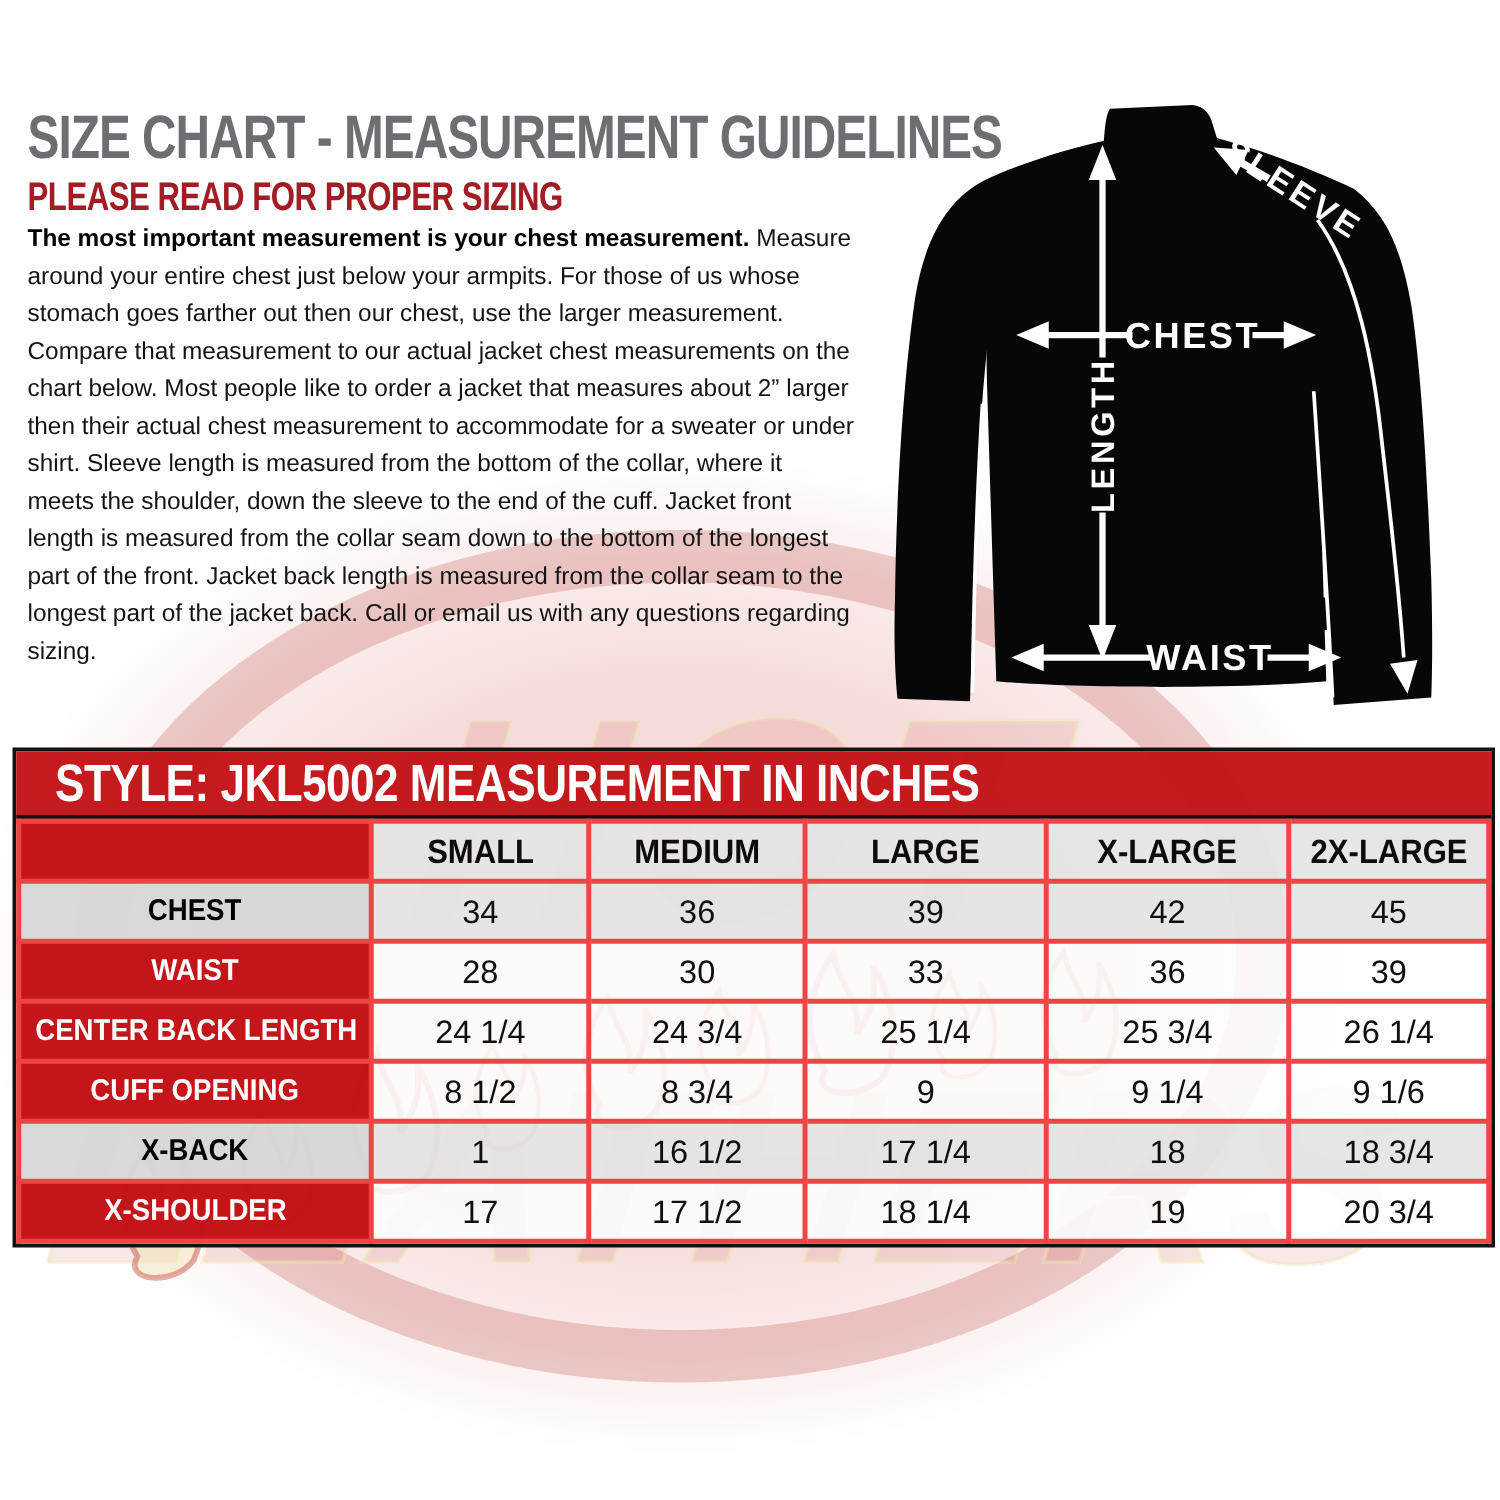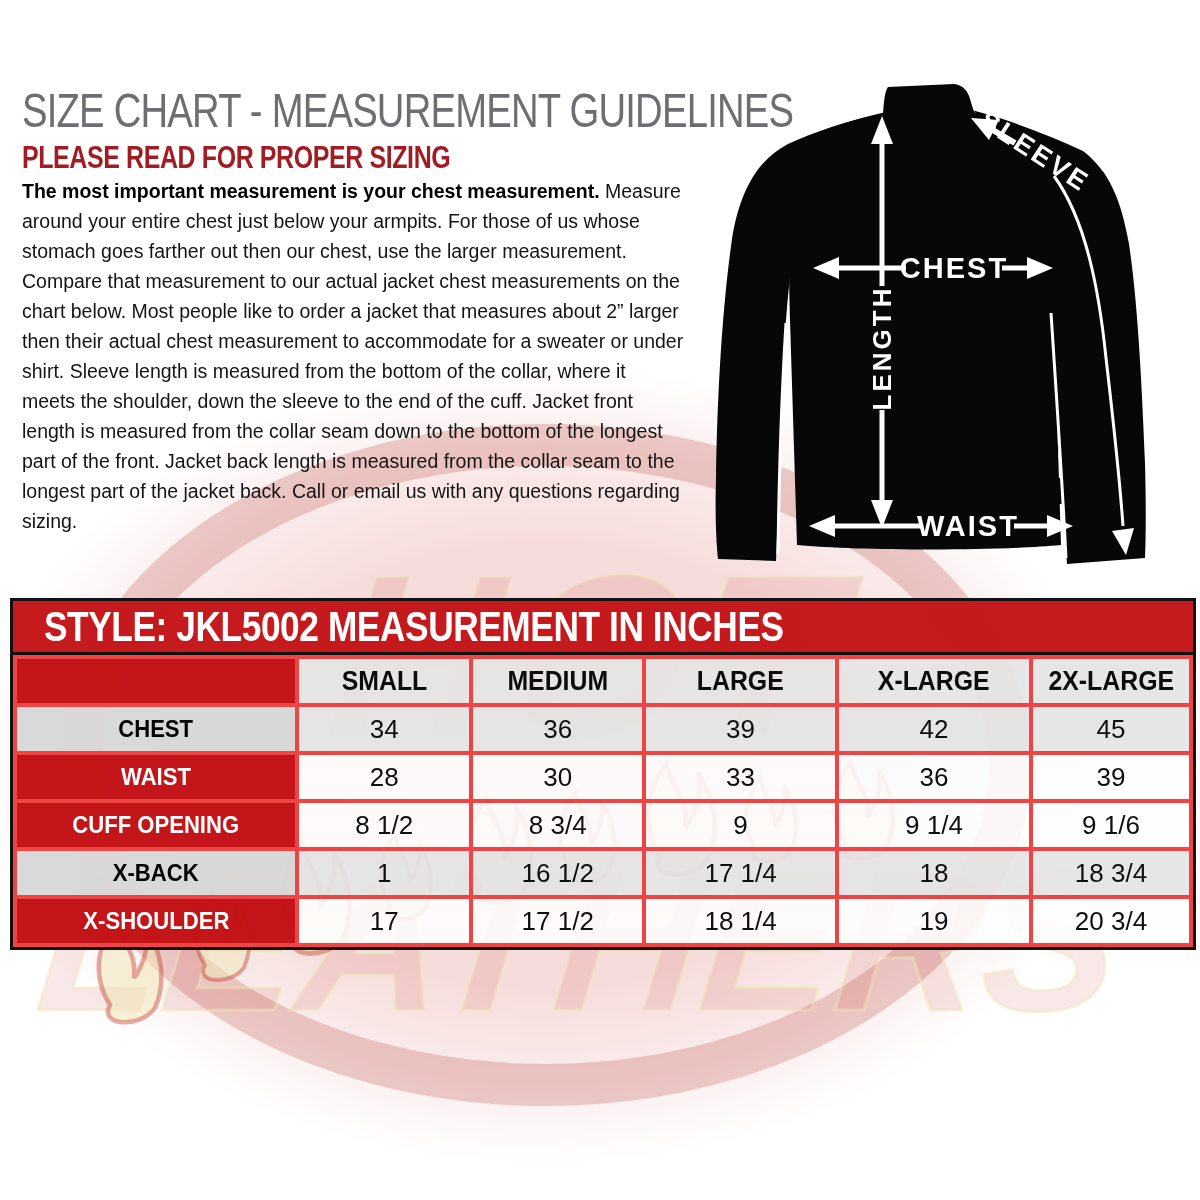--- a/index.html
+++ b/index.html
@@ -7,21 +7,21 @@
     width:1200px;height:1200px;position:relative;overflow:hidden;
     background:#ffffff;font-family:"Liberation Sans",sans-serif;
   }
   
   .watermark{position:absolute;left:0;top:0;z-index:0;pointer-events:none;}
   
   .topcopy{position:absolute;left:22px;top:84px;width:662px;z-index:2;}
   .cond-l{display:inline-block;transform:scaleX(.78);transform-origin:0 50%;white-space:nowrap;}
   .cond-banner{display:inline-block;transform:scaleX(.84);transform-origin:0 50%;white-space:nowrap;}
   .cond-c{display:inline-block;transform:scaleX(.92);transform-origin:50% 50%;white-space:nowrap;}
-  h1.pagetitle{margin:0;font-size:49px;line-height:52px;font-weight:normal;color:#6d6e71;letter-spacing:-1px;}
+  h1.pagetitle{margin:0;font-size:49px;line-height:52px;font-weight:bold;color:#6d6e71;letter-spacing:-1px;}
   h2.pagesub{margin:4px 0 0 0;font-size:32px;line-height:34px;font-weight:bold;color:#a11d23;letter-spacing:-0.5px;text-decoration:underline;}
   p.instructions{margin:2px 0 0 0;font-size:19.5px;line-height:30px;color:#141414;}
   p.instructions strong{font-weight:bold;color:#000;}
   
   .jacket{position:absolute;left:700px;top:58px;z-index:1;}
   
   .tablewrap{position:absolute;left:10px;top:598px;width:1180px;z-index:2;border:3px solid #121212;background:rgba(255,255,255,0.55);}
   .banner{background:rgba(193,13,16,0.94);border-bottom:3px solid #121212;height:51px;display:flex;align-items:center;padding-left:31px;}
   .banner span{color:#ffffff;font-size:42px;font-weight:bold;letter-spacing:-0.5px;}
   table.sizes{width:100%;border-collapse:collapse;table-layout:fixed;}
@@ -168,20 +168,28 @@
         </tr>
         <tr class="red-row">
           <th class="rowlabel"><span class="cond-c">WAIST</span></th>
           <td>28</td>
           <td>30</td>
           <td>33</td>
           <td>36</td>
           <td>39</td>
         </tr>
         <tr class="red-row">
+          <th class="rowlabel"><span class="cond-c">CENTER BACK LENGTH</span></th>
+          <td>24 1/4</td>
+          <td>24 3/4</td>
+          <td>25 1/4</td>
+          <td>25 3/4</td>
+          <td>26 1/4</td>
+        </tr>
+        <tr class="red-row">
           <th class="rowlabel"><span class="cond-c">CUFF OPENING</span></th>
           <td>8 1/2</td>
           <td>8 3/4</td>
           <td>9</td>
           <td>9 1/4</td>
           <td>9 1/6</td>
         </tr>
         <tr class="gray-row">
           <th class="rowlabel"><span class="cond-c">X-BACK</span></th>
           <td>1</td>

